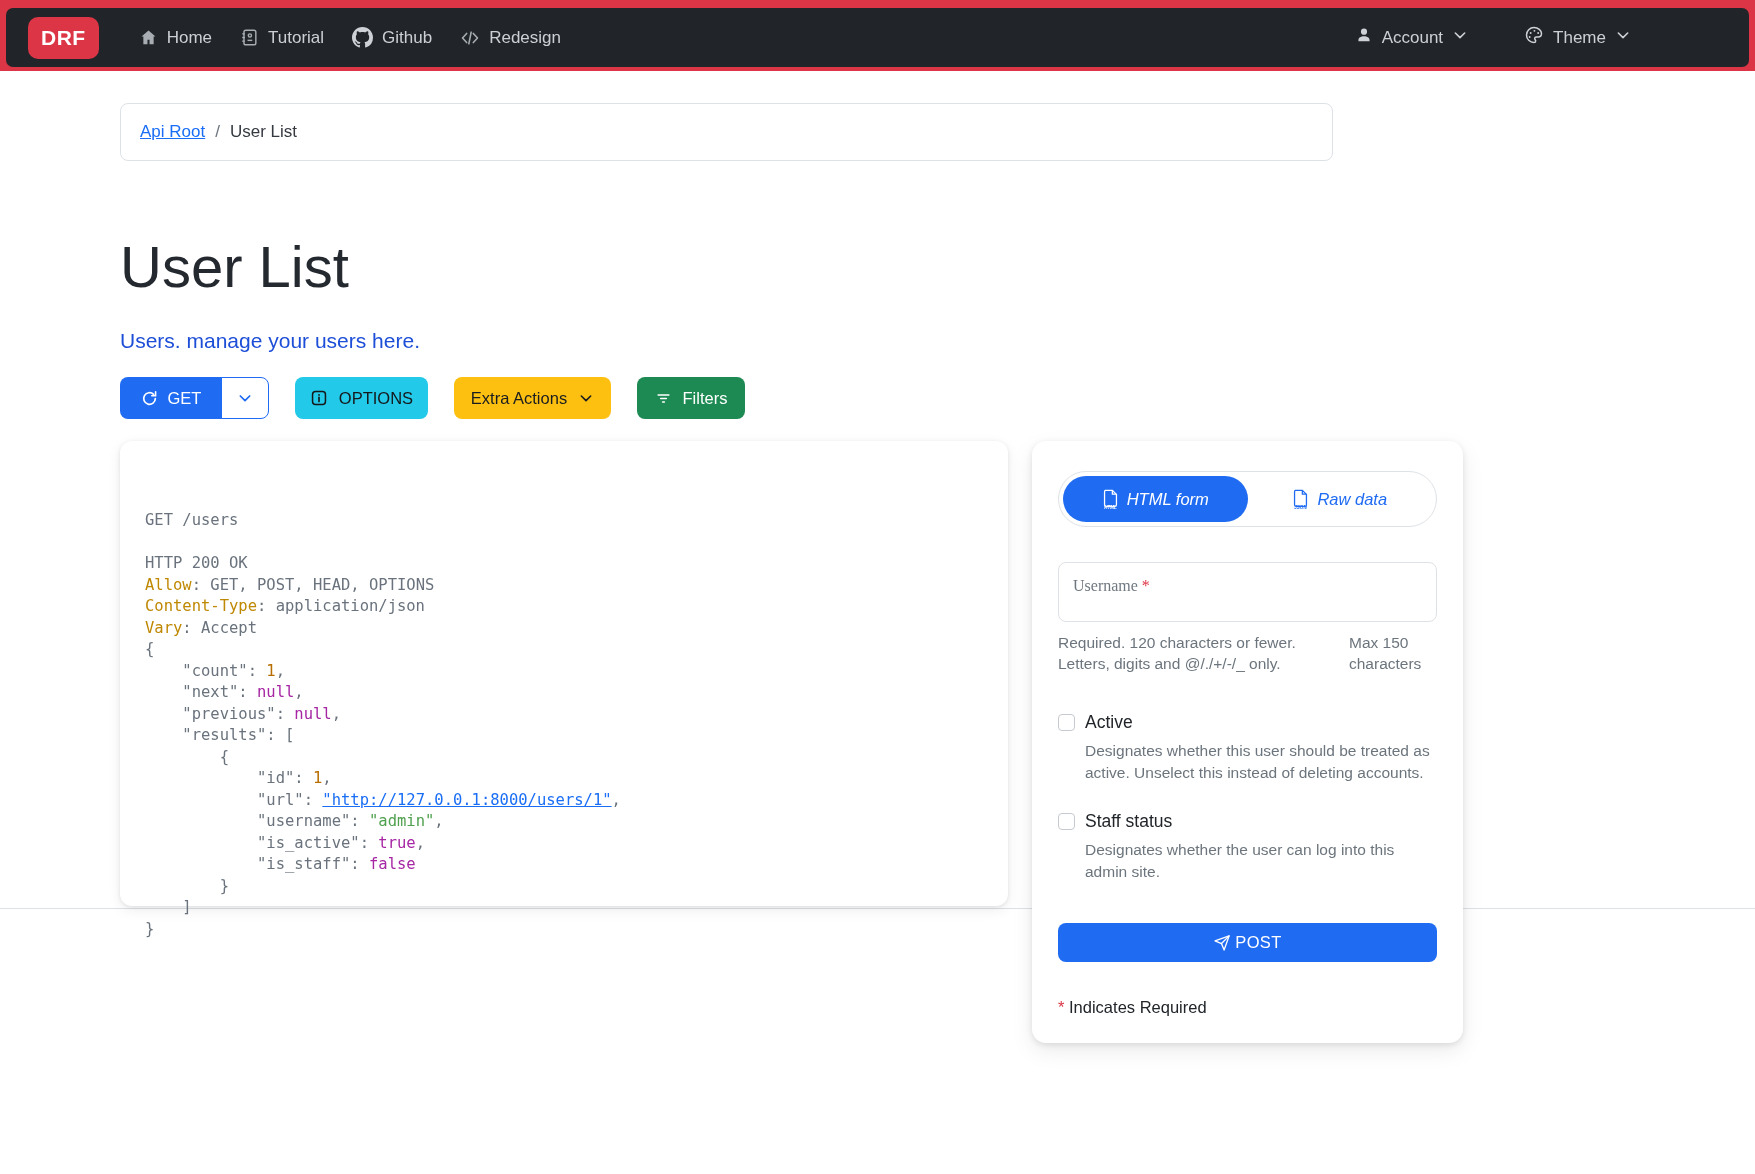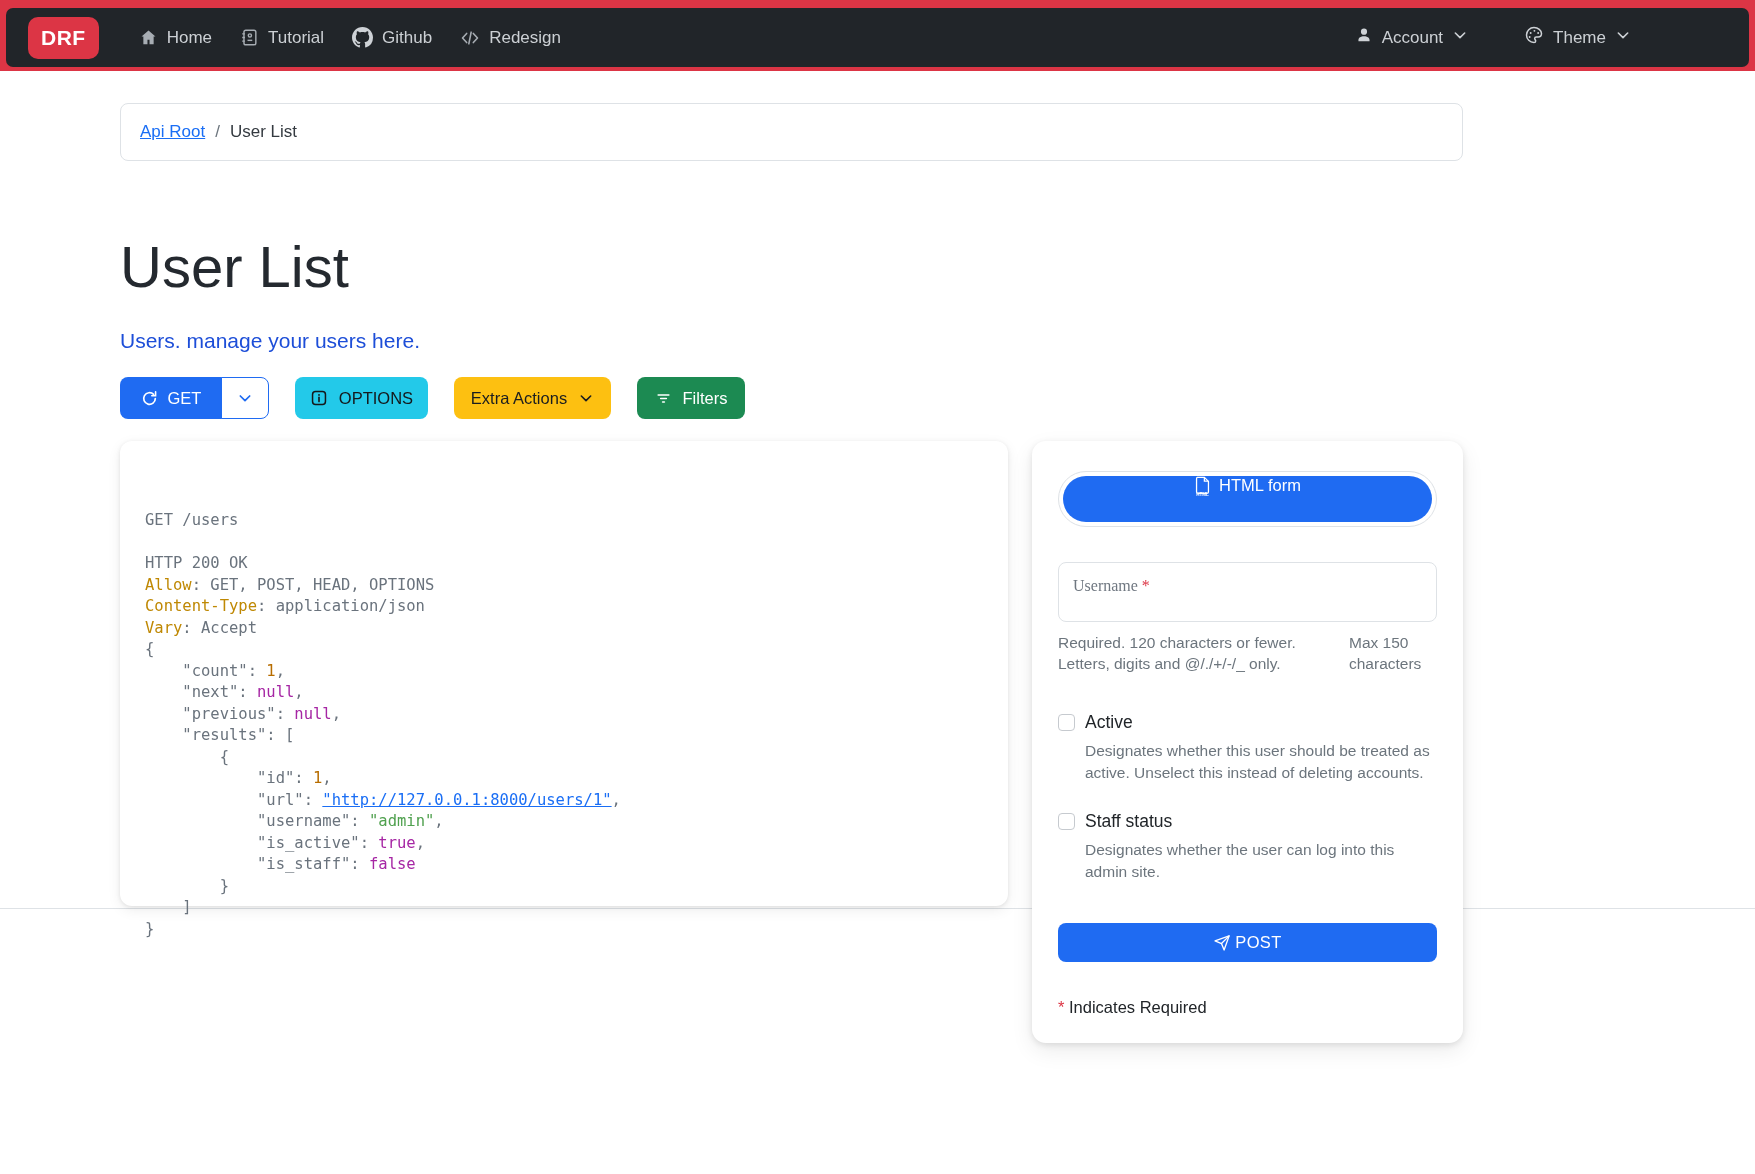--- a/index.html
+++ b/index.html
@@ -24,21 +24,21 @@
     font-size:17px; text-decoration:none; cursor:pointer;
   }
   .nav-link svg { display:block; }
   .nav-right { margin-left:auto; display:flex; align-items:center; gap:56px; margin-right:96px; }
   .nav-drop { display:flex; align-items:center; gap:9px; color:#ccd0d4; font-size:17px; cursor:pointer; }
   .icon-muted { color:#a7adb3; }
   .icon-bright { color:#ced2d6; }
 
   
   .breadcrumb-card {
-    margin:32px 0 0 120px; width:1343px; height:58px;
+    margin:32px 0 0 120px; width:1213px; height:58px;
     border:1px solid #dee2e6; border-radius:8px;
     display:flex; align-items:center; padding:0 19px; font-size:17px;
   }
   .crumb-link { color:#1a6ef5; text-decoration:underline; cursor:pointer; }
   .crumb-sep { color:#6c757d; margin:0 10px; }
   .crumb-current { color:#343a40; }
 
   
   .page-title { margin:74px 0 0 120px; font-size:58px; font-weight:400; line-height:64px; color:#24292f; }
   .page-subtitle { margin:30px 0 0 120px; font-size:21px; color:#1d4ed8; line-height:24px; }
@@ -81,22 +81,22 @@
   .form-card {
     width:431px; background:#fff; border-radius:14px;
     box-shadow:0 2px 6px rgba(0,0,0,.10), 0 8px 22px rgba(0,0,0,.08);
     padding:30px 26px 26px; position:relative; z-index:2;
   }
   .tab-group {
     border:1px solid #dee2e6; border-radius:28px; height:56px;
     display:flex; padding:4px;
   }
   .tab {
-    flex:1; display:flex; align-items:flex-start; justify-content:center; gap:8px;
-    font-size:16.5px; color:#1f6bf2; border-radius:24px; cursor:pointer; background:transparent;
+    flex:1; display:flex; align-items:center; justify-content:center; gap:8px;
+    font-size:16.5px; color:#1f6bf2; border-radius:24px; cursor:pointer; background:transparent;font-style:italic;
   }
   .tab.active { background:#1f6bf2; color:#fff; }
 
   .username-box {
     margin-top:35px; height:60px; border:1px solid #dee2e6; border-radius:8px;
     padding:14px 14px; position:relative; cursor:text;
   }
   .username-label { font-size:16px; color:#6f7780;font-family:Liberation Serif, serif; }
   .req-star { color:#dc3545; }
 
@@ -278,20 +278,30 @@
       <div class="tab active">
         <span style="display:flex">
           <svg width="17" height="21" viewBox="0 0 20 24" fill="none" stroke="currentColor" stroke-width="1.5">
               <path d="M4 1.2h8.2L17 6v12.2a1.8 1.8 0 0 1-1.8 1.8H4.8A1.8 1.8 0 0 1 3 18.2V3a1.8 1.8 0 0 1 1-1.8z"></path>
               <path d="M12.2 1.2v4.6H17"></path>
               <text x="10" y="23.4" text-anchor="middle" font-size="5.4" font-weight="bold" fill="currentColor" stroke="none">HTML</text>
             </svg>
         </span>
         <span>HTML form</span>
       </div>
+      <div class="tab">
+        <span style="display:flex">
+          <svg width="17" height="21" viewBox="0 0 20 24" fill="none" stroke="currentColor" stroke-width="1.5">
+              <path d="M4 1.2h8.2L17 6v12.2a1.8 1.8 0 0 1-1.8 1.8H4.8A1.8 1.8 0 0 1 3 18.2V3a1.8 1.8 0 0 1 1-1.8z"></path>
+              <path d="M12.2 1.2v4.6H17"></path>
+              <text x="10" y="23.4" text-anchor="middle" font-size="5.4" font-weight="bold" fill="currentColor" stroke="none">JSON</text>
+            </svg>
+        </span>
+        <span>Raw data</span>
+      </div>
     </div>
 
     <div class="username-box">
       <span class="username-label"><span>Username</span> <span class="req-star">*</span></span>
     </div>
 
     <div class="help-row">
       <div class="help-left">Required. 120 characters or fewer. Letters, digits and @/./+/-/_ only.</div>
       <div class="help-right">Max 150 characters</div>
     </div>

